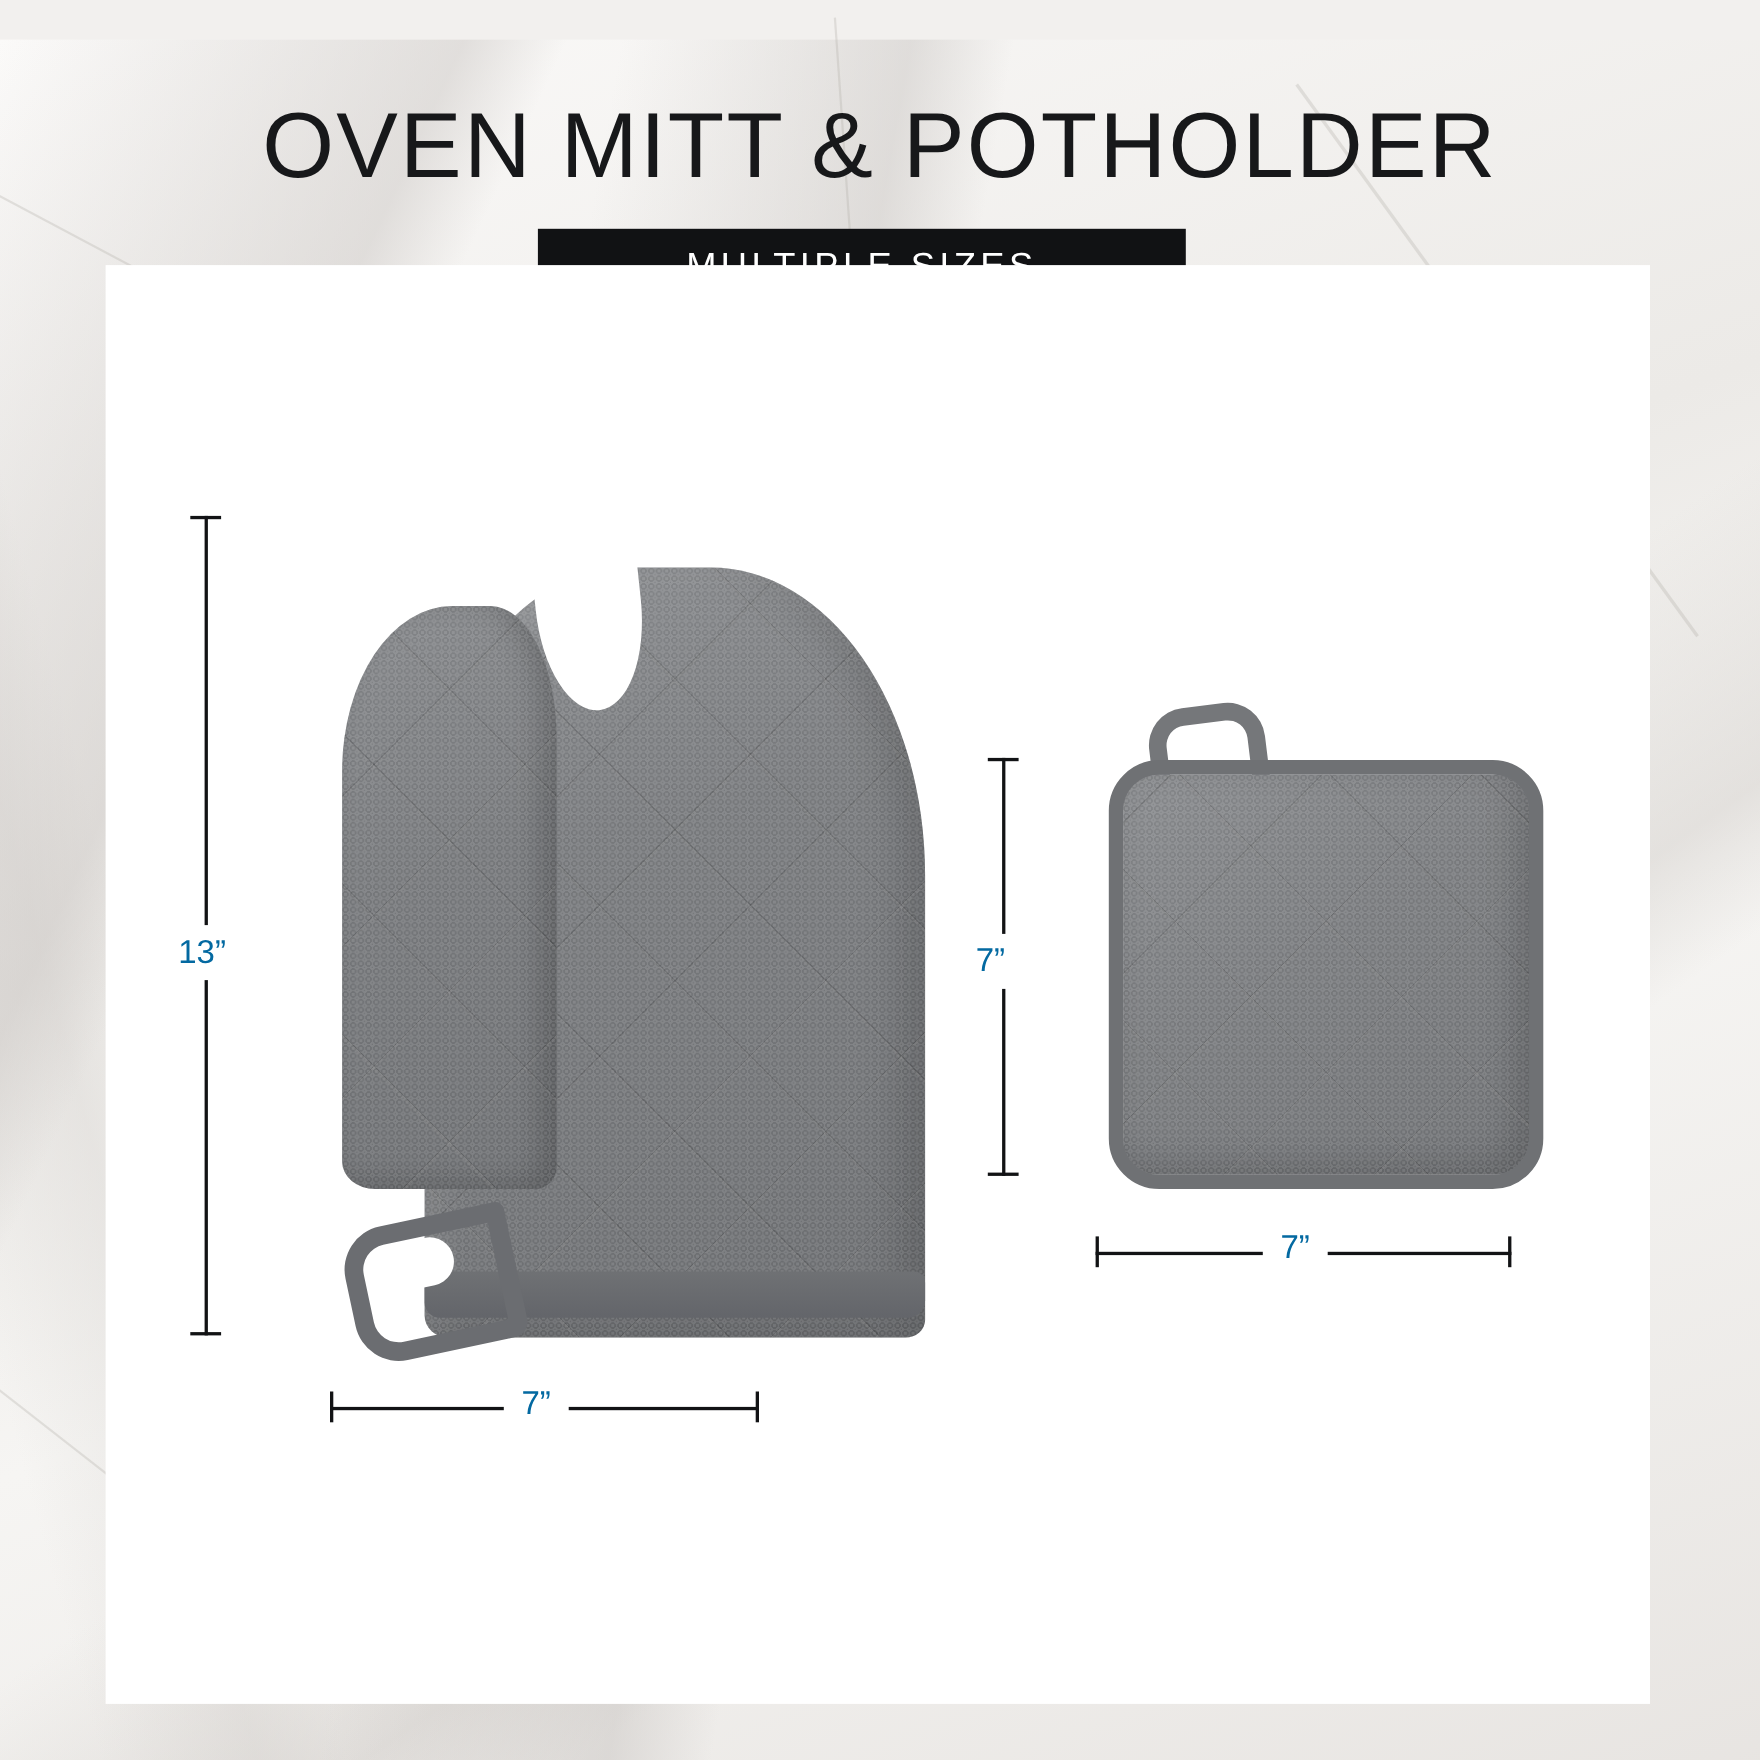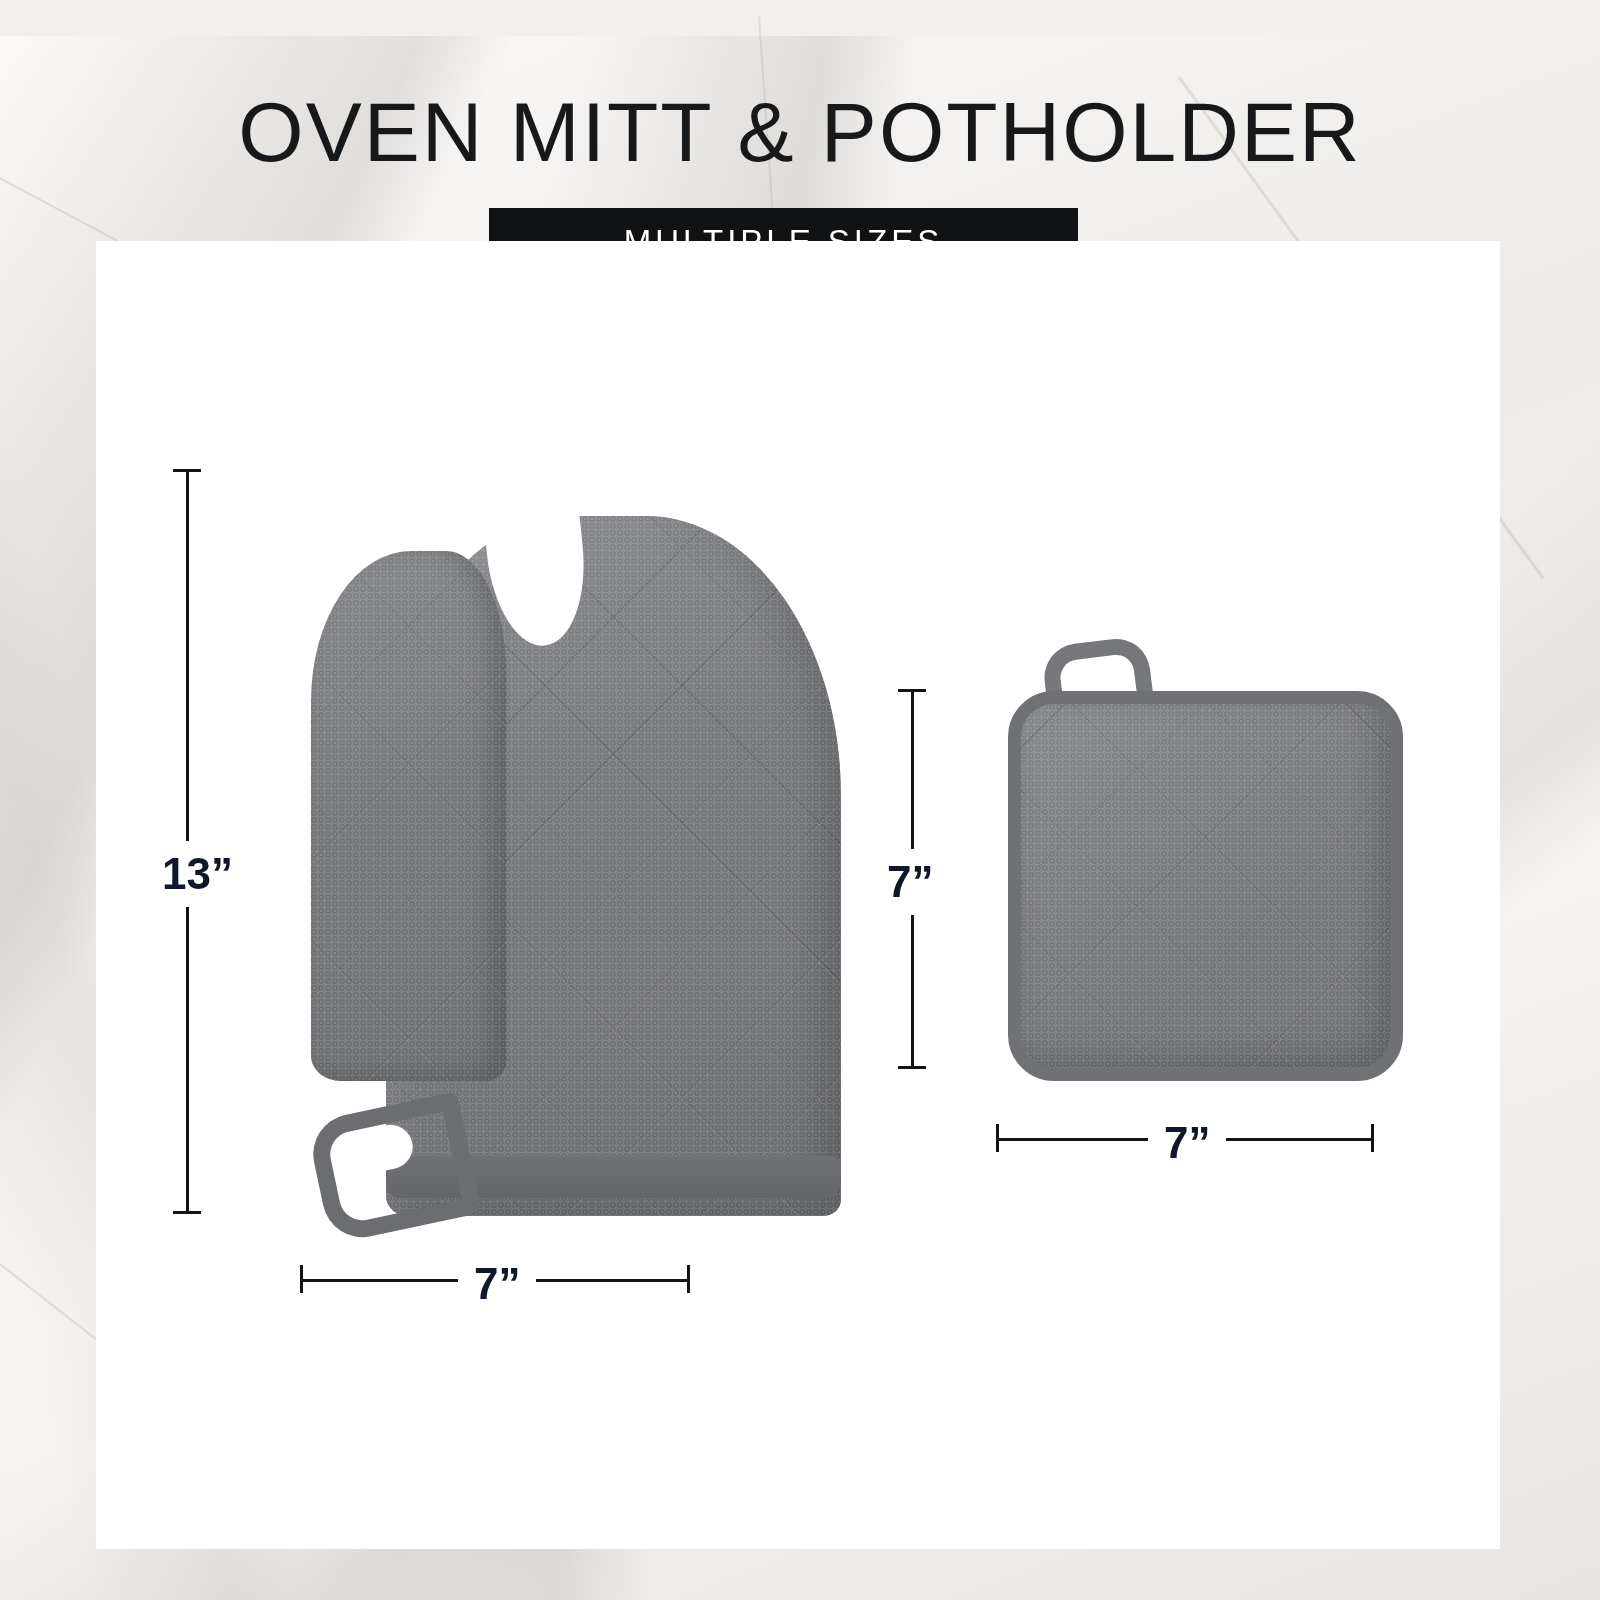--- a/index.html
+++ b/index.html
@@ -192,23 +192,23 @@
     border: 13px solid #6f7174;
     border-radius: 46px;
     box-sizing: border-box;
     box-shadow: inset -12px -10px 32px rgba(0,0,0,0.17);
     overflow: hidden;
   }
 
   
   .dim-label {
     position: absolute;
-    font-size: 44px;
-    color: #0f172a;
-    font-weight: 700;
+    font-size: 30px;
+    color: #0369a1;
+    font-weight: 400;
     white-space: nowrap;
   }
   .rule {
     position: absolute;
     background: #121315;
   }
   .rule-v { width: 3px; }
   .rule-h { height: 3px; }
   .cap-h { width: 3px; height: 28px; background: #121315; position: absolute; }
   .cap-v { height: 3px; width: 28px; background: #121315; position: absolute; }

